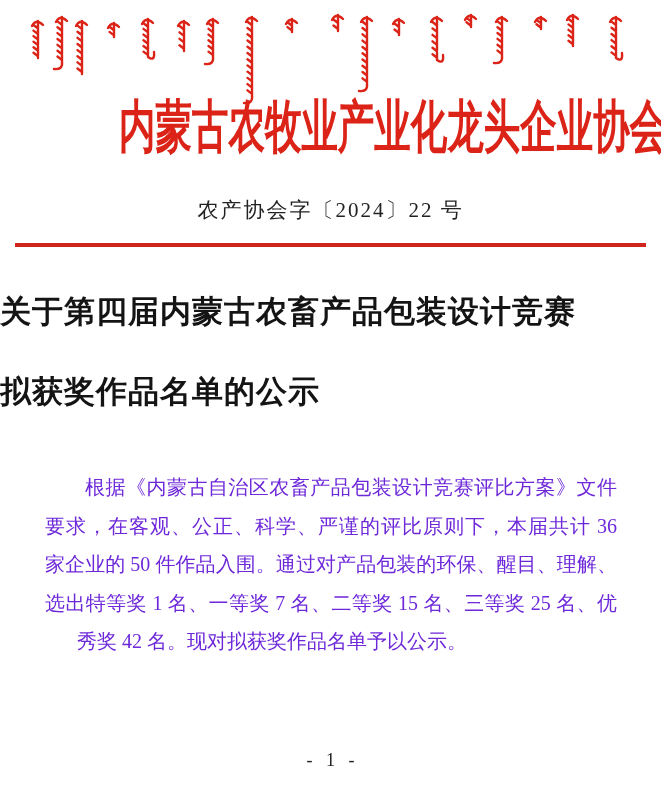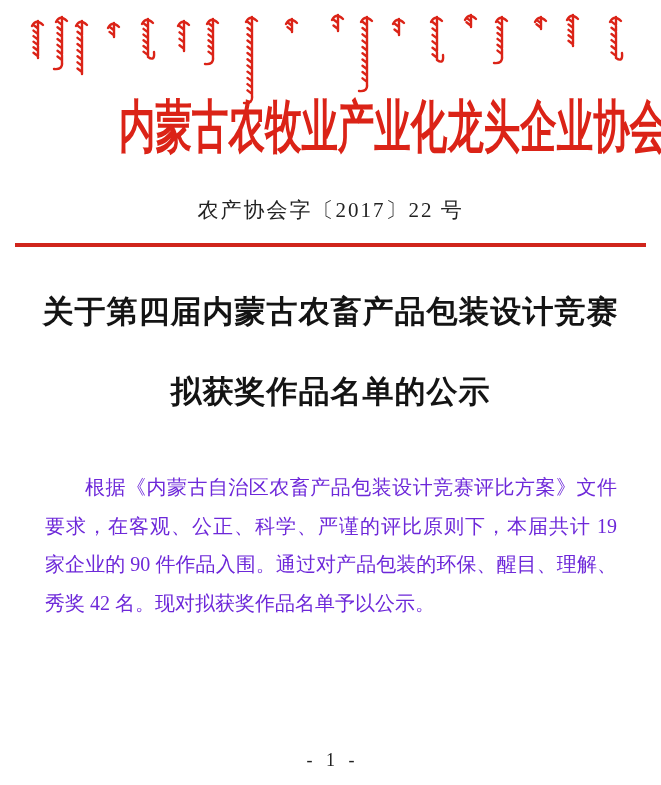--- a/index.html
+++ b/index.html
@@ -44,21 +44,21 @@
   .red-line {
     position: absolute;
     top: 243px; left: 15px; right: 15px;
     height: 4px;
     background: #d0251c;
   }
   .doc-title {
     position: absolute;
     left: 0;
     width: 100%;
-    text-align: center;
+    text-align: left;
     font-size: 31px;
     font-weight: bold;
     letter-spacing: 1px;
     color: #141414;
     white-space: nowrap;
   }
   .doc-title.line1 { top: 291px; }
   .doc-title.line2 { top: 371px; }
   .body-text {
     position: absolute;
@@ -69,21 +69,21 @@
     line-height: 38.5px;
     color: #6d28d9;
   }
   .bline {
     text-align: justify;
     text-align-last: justify;
     text-justify: inter-character;
     white-space: nowrap;
   }
   .bline.indent { text-indent: 2em; }
-  .bline.last { text-align-last: left; white-space: normal; }
+  .bline.last { text-align-last: left; white-space: normal; margin-left: 32px; }
   .page-number {
     position: absolute;
     top: 750px; left: 0;
     width: 100%;
     text-align: center;
     font-size: 18px;
     word-spacing: 9px;
     color: #222222;
     font-family: "Liberation Serif", "DejaVu Serif", serif;
   }
@@ -109,30 +109,31 @@
       <path d="M 431 22 Q 435 14 442 21 M 437 17 L 437 60 M 432.5 21.96153846153846 L 437 25.46153846153846 M 432.5 28.423076923076923 L 437 31.923076923076923 M 432.5 34.88461538461539 L 437 38.38461538461539 M 432.5 41.34615384615385 L 437 44.84615384615385 M 432.5 47.80769230769231 L 437 51.30769230769231 M 432.5 54.269230769230774 L 437 57.769230769230774 M 437 60 Q 444 65 443 55" fill="none" stroke="#db2317" stroke-width="2.4" stroke-linecap="round"></path>
       <path d="M 465 20 Q 469 12 476 19 M 471 15 L 471 27 M 466.5 17.9 L 471 21.4 M 466.5 22.3 L 471 25.8" fill="none" stroke="#db2317" stroke-width="2.4" stroke-linecap="round"></path>
       <path d="M 496 22 Q 500 14 507 21 M 502 17 L 502 56 M 497.5 21.346153846153847 L 502 24.846153846153847 M 497.5 27.192307692307693 L 502 30.692307692307693 M 497.5 33.03846153846153 L 502 36.53846153846153 M 497.5 38.88461538461539 L 502 42.38461538461539 M 497.5 44.730769230769226 L 502 48.230769230769226 M 497.5 50.57692307692307 L 502 54.07692307692307 M 502 56 Q 503 64 494 63" fill="none" stroke="#db2317" stroke-width="2.4" stroke-linecap="round"></path>
       <path d="M 535 22 Q 539 14 546 21 M 541 17 L 541 29 M 536.5 19.9 L 541 23.4 M 536.5 24.3 L 541 27.8" fill="none" stroke="#db2317" stroke-width="2.4" stroke-linecap="round"></path>
       <path d="M 567 20 Q 571 12 578 19 M 573 15 L 573 46 M 568.5 18.954545454545453 L 573 22.454545454545453 M 568.5 24.409090909090907 L 573 27.909090909090907 M 568.5 29.86363636363636 L 573 33.36363636363636 M 568.5 35.31818181818181 L 573 38.81818181818181 M 568.5 40.772727272727266 L 573 44.272727272727266" fill="none" stroke="#db2317" stroke-width="2.4" stroke-linecap="round"></path>
       <path d="M 610 22 Q 614 14 621 21 M 616 17 L 616 58 M 611.5 21.653846153846153 L 616 25.153846153846153 M 611.5 27.807692307692307 L 616 31.307692307692307 M 611.5 33.96153846153847 L 616 37.46153846153847 M 611.5 40.11538461538461 L 616 43.61538461538461 M 611.5 46.269230769230774 L 616 49.769230769230774 M 611.5 52.42307692307693 L 616 55.92307692307693 M 616 58 Q 623 63 622 53" fill="none" stroke="#db2317" stroke-width="2.4" stroke-linecap="round"></path>
     </svg>
 
   <div class="org-title">内蒙古农牧业产业化龙头企业协会文件</div>
 
-  <div class="doc-number">农产协会字〔2017〕22 号</div>
+  <div class="doc-number">农产协会字〔2024〕22 号</div>
 
   <div class="red-line"></div>
 
   <div class="doc-title line1">关于第四届内蒙古农畜产品包装设计竞赛</div>
 
   <div class="doc-title line2">拟获奖作品名单的公示</div>
 
   <div class="body-text">
     <div class="bline indent">根据《内蒙古自治区农畜产品包装设计竞赛评比方案》文件</div>
-    <div class="bline">要求，在客观、公正、科学、严谨的评比原则下，本届共计 19</div>
-    <div class="bline">家企业的 90 件作品入围。通过对产品包装的环保、醒目、理解、</div>
+    <div class="bline">要求，在客观、公正、科学、严谨的评比原则下，本届共计 36</div>
+    <div class="bline">家企业的 50 件作品入围。通过对产品包装的环保、醒目、理解、</div>
+    <div class="bline">选出特等奖 1 名、一等奖 7 名、二等奖 15 名、三等奖 25 名、优</div>
     <div class="bline last">秀奖 42 名。现对拟获奖作品名单予以公示。</div>
   </div>
 
   <div class="page-number">- 1 -</div>
 
 </div>
 
 </body></html>

